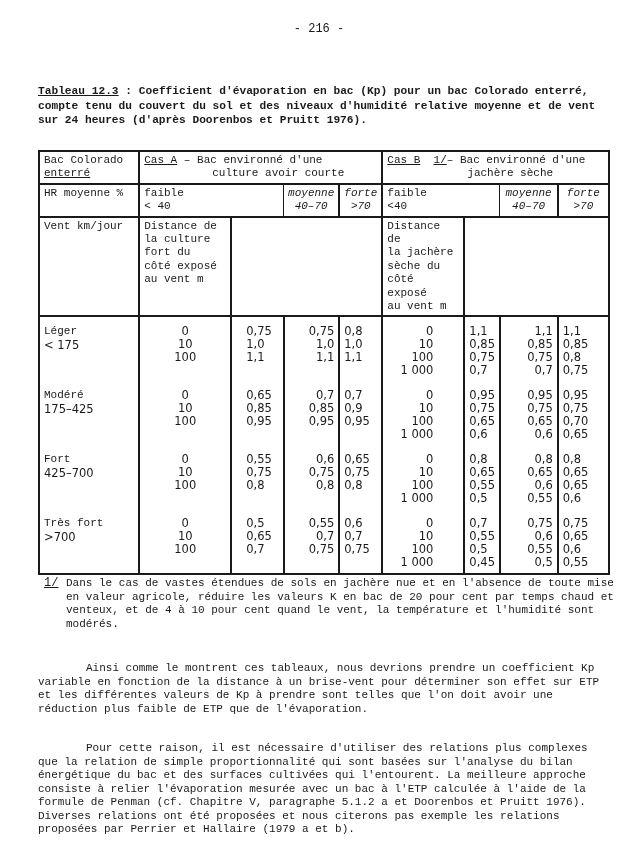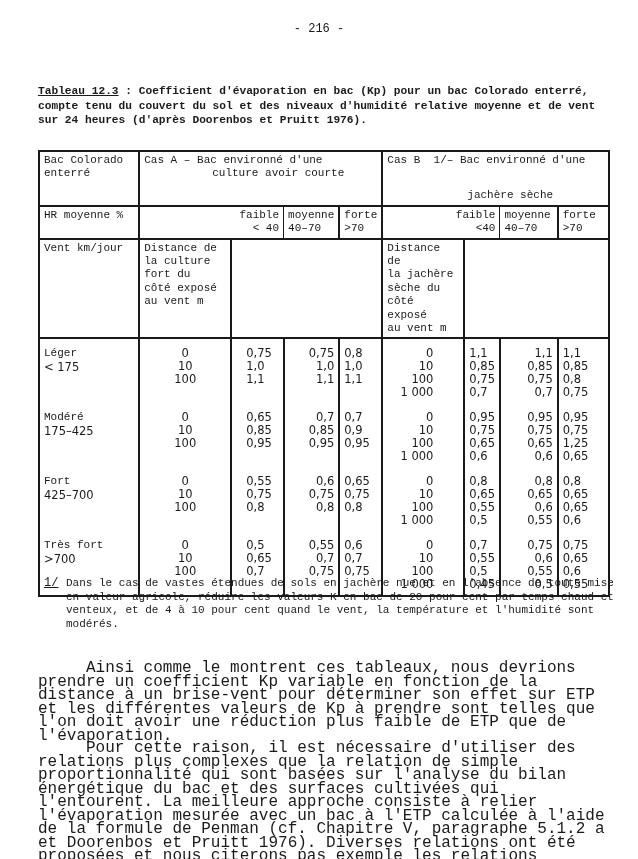--- a/index.html
+++ b/index.html
@@ -13,32 +13,32 @@
   .caption .tlabel { text-decoration: underline; text-align: center; }
   table.kp {
     position: absolute; top: 150px; left: 38px; width: 572px; border-collapse: collapse;
     font-size: 11px; line-height: 13.4px;
   }
   table.kp td { border: 2px solid #1a1a1a; padding: 2px 4px; vertical-align: top; }
   table.kp td.nb-top { border-top: none; }
   table.kp td.nb-bot { border-bottom: none; }
   table.kp td.thin-l { border-left: 1.2px solid #1a1a1a; }
   table.kp td.nb-r { border-right: none; }
-  .u { }
-  .center { text-align: left; }
-  .right { text-align: right; }
+  .u { text-decoration: underline; }
+  .center { text-align: center; font-style: italic; }
+  .right { }
   .bold { font-weight: normal; }
   .case-head { padding-left: 4px; }
   .num { font-family: "DejaVu Sans", sans-serif; font-size: 11.5px; line-height: 13px; }
   .stack div { height: 13px; }
   .group { padding-top: 8px !important; padding-bottom: 4px !important; }
   .footnote { position: absolute; top: 577px; left: 44px; width: 570px; line-height: 13.5px; font-size: 11px; }
   .footnote .mark { position: absolute; left: 0; top: 0; text-decoration: underline; font-size: 12px; }
   .footnote .ftext { margin-left: 22px; }
-  .para { position: absolute; left: 38px; width: 575px; line-height: 13.5px; font-size: 16px; }
+  .para { position: absolute; left: 38px; width: 575px; line-height: 13.5px; font-size: 11px; }
   .para .indent { display: inline-block; width: 48px; }
 </style>
 </head>
 <body>
 
 <div class="page-number">- 216 -</div>
 
 <div class="caption">
   <span class="tlabel">Tableau 12.3</span><span> : </span><span>Coefficient d'évaporation en bac (Kp) pour un bac Colorado enterré, compte tenu du couvert du sol et des niveaux d'humidité relative moyenne et de vent sur 24 heures (d'après Doorenbos et Pruitt 1976).</span>
 </div>
@@ -60,21 +60,21 @@
     <td class="nb-bot">
       <div>Bac Colorado</div>
       <div class="u">enterré</div>
     </td>
     <td colspan="4" class="case-head">
       <div><span class="u">Cas A</span><span> – Bac environné d'une</span></div>
       <div style="padding-left:68px;">culture avoir courte</div>
     </td>
     <td colspan="4" class="case-head">
       <div><span class="u">Cas B</span>&nbsp;&nbsp;<span class="u">1/</span><span>– Bac environné d'une</span></div>
-      <div style="padding-left:80px;margin-top:22px;">jachère sèche</div>
+      <div style="padding-left:80px;">jachère sèche</div>
     </td>
   </tr>
   <tr>
     <td>HR moyenne %</td>
     <td colspan="2" class="right nb-r">
       <div>faible</div>
       <div>&lt; 40</div>
     </td>
     <td class="center thin-l">
       <div>moyenne</div>
@@ -238,21 +238,21 @@
             <div>0,95</div>
             <div>0,75</div>
             <div>0,65</div>
             <div>0,6</div>
           </div>
         </td>
         <td class="group thin-l nb-top nb-bot">
           <div class="stack num" style="text-align: left;">
             <div>0,95</div>
             <div>0,75</div>
-            <div>1,25</div>
+            <div>0,70</div>
             <div>0,65</div>
           </div>
         </td>
       </tr>
       <tr>
         <td class="group  nb-top nb-bot">
           <div class="bold">Fort</div>
           <div class="num">425–700</div>
         </td>
         <td class="group  nb-top nb-bot">

